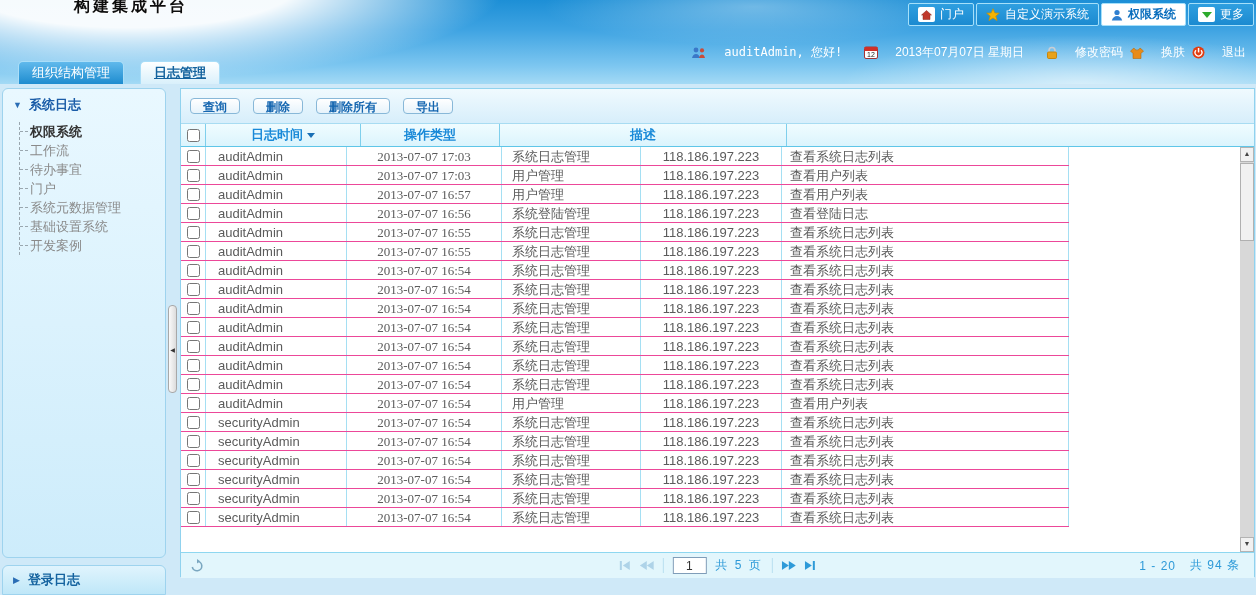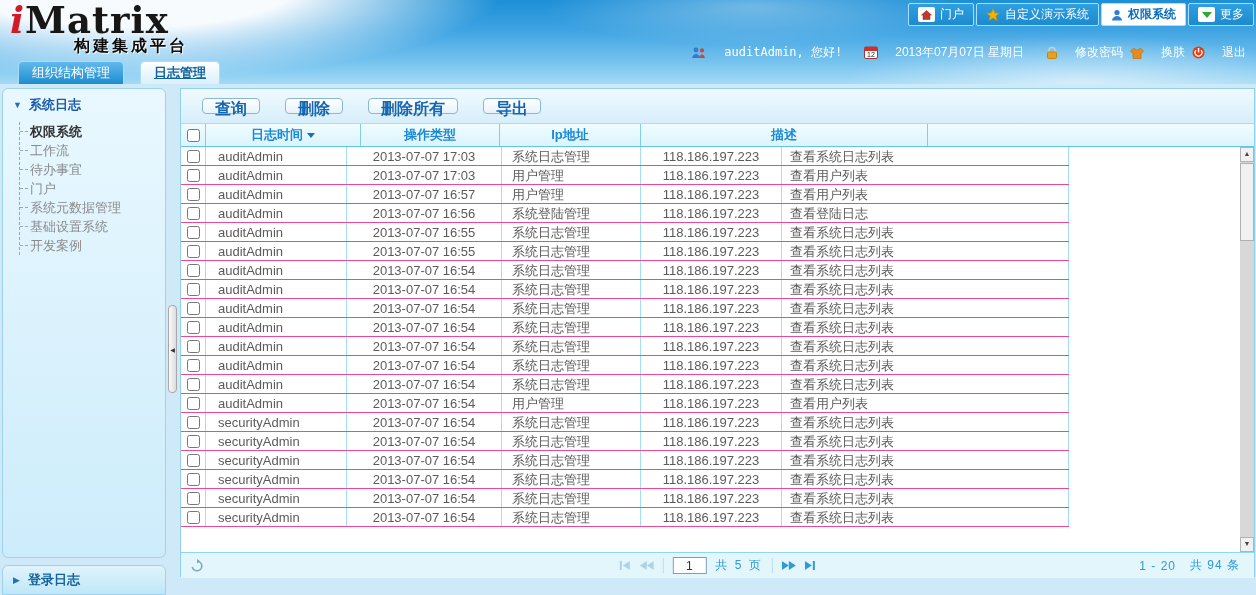--- a/index.html
+++ b/index.html
@@ -73,32 +73,31 @@
   .main {
     position:absolute; left:180px; top:4px; right:1px; height:489px;
     background:#fff; border:1px solid #90d2ee; display:flex; flex-direction:column;
   }
   .toolbar {
     height:35px; flex:0 0 35px; background:linear-gradient(#f0fafe,#d7eefb);
     border-bottom:1px solid #a8dcf2; display:flex; align-items:center; gap:13px; padding:0 9px;
   }
   .tb-btn {
     height:16px; padding:0 12px; background:linear-gradient(#ffffff,#e6f3fb);
-    border:1px solid #88b8d8; border-radius:4px; color:#1566b0; font-size:16px; font-weight:bold; cursor:pointer;
+    border:1px solid #88b8d8; border-radius:4px; color:#1566b0; font-size:12px; font-weight:bold; cursor:pointer;
     font-family:inherit;
-    margin-left:12px;
   }
   .grid-header {
     height:23px; flex:0 0 23px; display:flex;
     background:linear-gradient(#f0fcff,#dbf4fd); border-bottom:1px solid #5fc6e8;
     color:#1989d8; font-weight:bold; font-size:13px;
   }
   .gh-cell { display:flex; align-items:center; justify-content:center; gap:4px; border-right:1px solid #7fcfec; cursor:pointer; }
   .gh-fill { border-right:none; }
-  .col-cb{width:25px;flex:0 0 25px;} .col-name{width:141px;flex:0 0 141px;} .col-time{width:155px;flex:0 0 155px;}
+  .col-cb{width:25px;flex:0 0 25px;} .col-name{width:141px;flex:0 0 141px;} .col-time{width:155px;flex:0 0 155px;font-family:Liberation Serif, serif;}
   .col-type{width:139px;flex:0 0 139px;} .col-ip{width:141px;flex:0 0 141px;} .col-desc{width:287px;flex:0 0 287px;}
   .col-fill{flex:1;}
   .grid-body { position:relative; flex:0 0 405px; height:405px; overflow:hidden; background:#fff; }
   .rows { width:888px; }
   .row { display:flex; height:19px; border-bottom:1px solid #ec4899; cursor:default;justify-content:space-between; }
   .cell { border-right:1px solid #a5dff3; font-size:13px; color:#5b5b5b; line-height:20px; overflow:hidden; white-space:nowrap; }
   .cell.cb { display:flex; align-items:center; justify-content:center; }
   .cell.cb input { width:13px; height:13px; cursor:pointer; }
   .gh-cell.col-cb input { width:13px; height:13px; cursor:pointer; }
   .c-name { padding-left:12px; } .c-time { text-align:center; } .c-type { padding-left:10px; }
@@ -122,21 +121,20 @@
   .pg-label { color:#2e9ad8; letter-spacing:2px; }
   .pg-right { position:absolute; right:14px; height:100%; display:flex; align-items:center; gap:14px; color:#2e9ad8; letter-spacing:1px; }
 </style>
 </head>
 <body>
 
 <div class="screen">
 
   <header class="sky">
     <div class="logo">
-      <div class="logo-text"><span class="logo-i">i</span><span>Matrix</span></div>
       <div class="logo-sub">构建集成平台</div>
     </div>
 
     <nav class="top-links">
       <div class="top-link">
         <span class="icbox">
             <svg width="11" height="10">
               <path d="M5.5 0.5 L10.5 5 H9 V9.5 H2 V5 H0.5 Z" fill="#c0392b" stroke="#8a2a1e" stroke-width="0.5"></path>
             </svg>
           </span>
@@ -292,23 +290,20 @@
       <div class="grid-header">
         <div class="gh-cell col-cb">
           <input type="checkbox" style="">
         </div>
         <div class="gh-cell col-time">
           <span>日志时间</span>
           <span class="sort-icon"></span>
         </div>
         <div class="gh-cell col-type">
           <span>操作类型</span>
-        </div>
-        <div class="gh-cell col-ip">
-          <span>Ip地址</span>
         </div>
         <div class="gh-cell col-desc">
           <span>描述</span>
         </div>
         <div class="gh-cell col-fill gh-fill"></div>
       </div>
 
       <div class="grid-body">
         <div class="rows">
 

